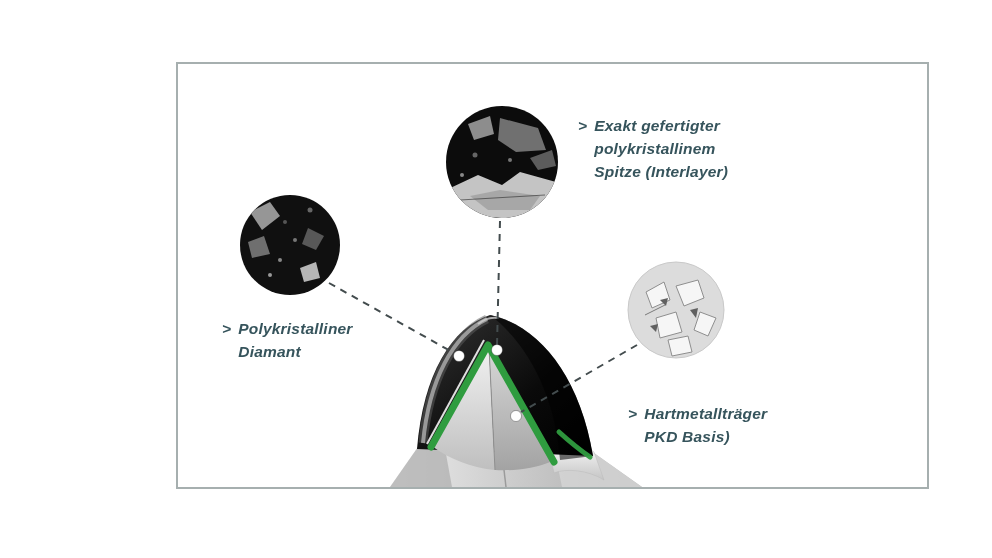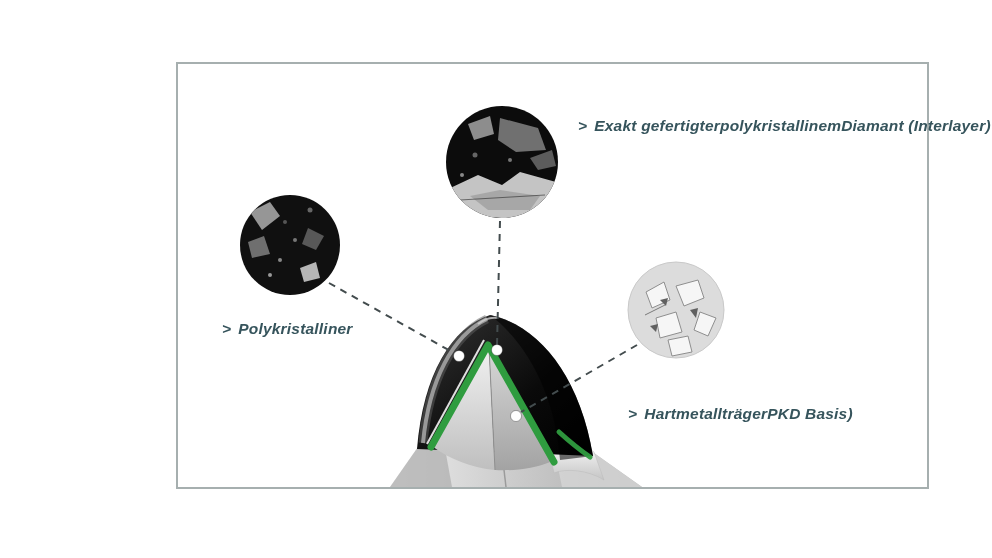--- a/index.html
+++ b/index.html
@@ -7,21 +7,21 @@
   body{width:992px;height:558px;position:relative;overflow:hidden;
        font-family:"Liberation Sans",sans-serif}
   .stage{position:absolute;left:0;top:0;width:992px;height:558px}
   .panel{position:absolute;left:176px;top:62px;width:753px;height:427px;
          border:2px solid #a6afaf;background:#ffffff}
   svg.art{position:absolute;left:0;top:0;display:block}
   .label{position:absolute;display:flex;gap:7px;
          font-style:italic;font-weight:600;font-size:15.5px;line-height:23px;
          color:#36545c;letter-spacing:.2px;white-space:nowrap}
   .label .marker{font-weight:700}
-  .lines{display:flex;flex-direction:row}
+  .lines{display:flex;flex-direction:column}
 </style>
 </head>
 <body>
 
 <div class="stage">
 
   <div class="panel"></div>
 
   <svg class="art" width="992" height="558" viewBox="0 0 992 558">
     <defs>
@@ -131,28 +131,29 @@
     <circle cx="459" cy="356" r="5.5" fill="#ffffff" stroke="rgba(0,0,0,.3)" stroke-width="1"></circle>
     <circle cx="497" cy="350" r="5.5" fill="#ffffff" stroke="rgba(0,0,0,.3)" stroke-width="1"></circle>
     <circle cx="516" cy="416" r="5.5" fill="#ffffff" stroke="rgba(0,0,0,.3)" stroke-width="1"></circle>
   </svg>
 
   <div class="label" style="left:578px;top:114px">
     <span class="marker">&gt;</span>
     <div class="lines">
       <span>Exakt gefertigter</span>
       <span>polykristallinem</span>
-      <span>Diamant (Interlayer)</span>
+      <span>Spitze (Interlayer)</span>
     </div>
   </div>
 
   <div class="label" style="left:222px;top:317px">
     <span class="marker">&gt;</span>
     <div class="lines">
       <span>Polykristalliner</span>
+      <span>Diamant</span>
     </div>
   </div>
 
   <div class="label" style="left:628px;top:402px">
     <span class="marker">&gt;</span>
     <div class="lines">
       <span>Hartmetallträger</span>
       <span>PKD Basis)</span>
     </div>
   </div>

